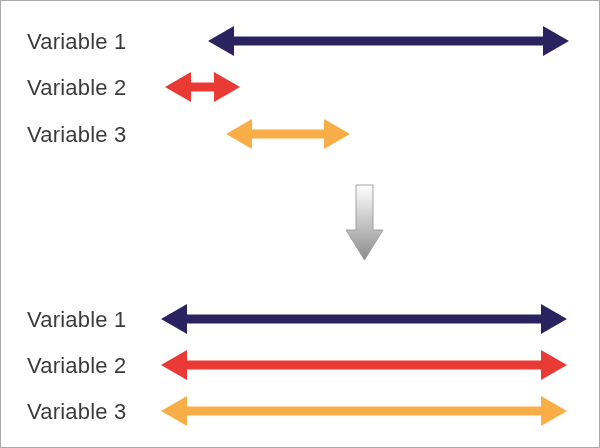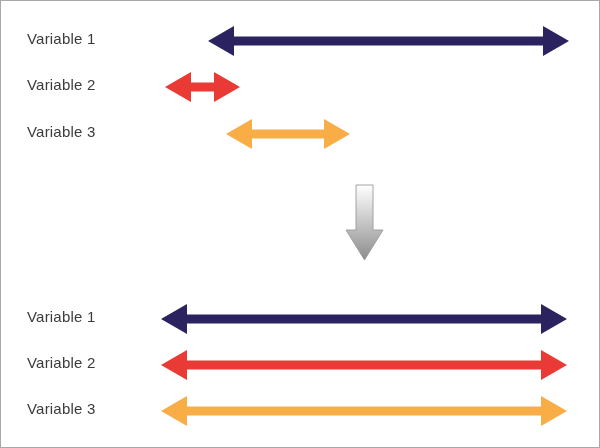--- a/index.html
+++ b/index.html
@@ -18,21 +18,21 @@
     width: 598px;
     height: 446px;
     background: #ffffff;
     border: 1px solid #a9a9a9;
     box-sizing: content-box;
     overflow: hidden;
   }
   .row-label {
     position: absolute;
     left: 26px;
-    font-size: 15px;
+    font-size: 22px;
     font-weight: 400;
     color: #3b3b3b;
     letter-spacing: 0.2px;
     white-space: nowrap;
     line-height: 1;
   }
   .arrow-svg {
     position: absolute;
     display: block;
   }

